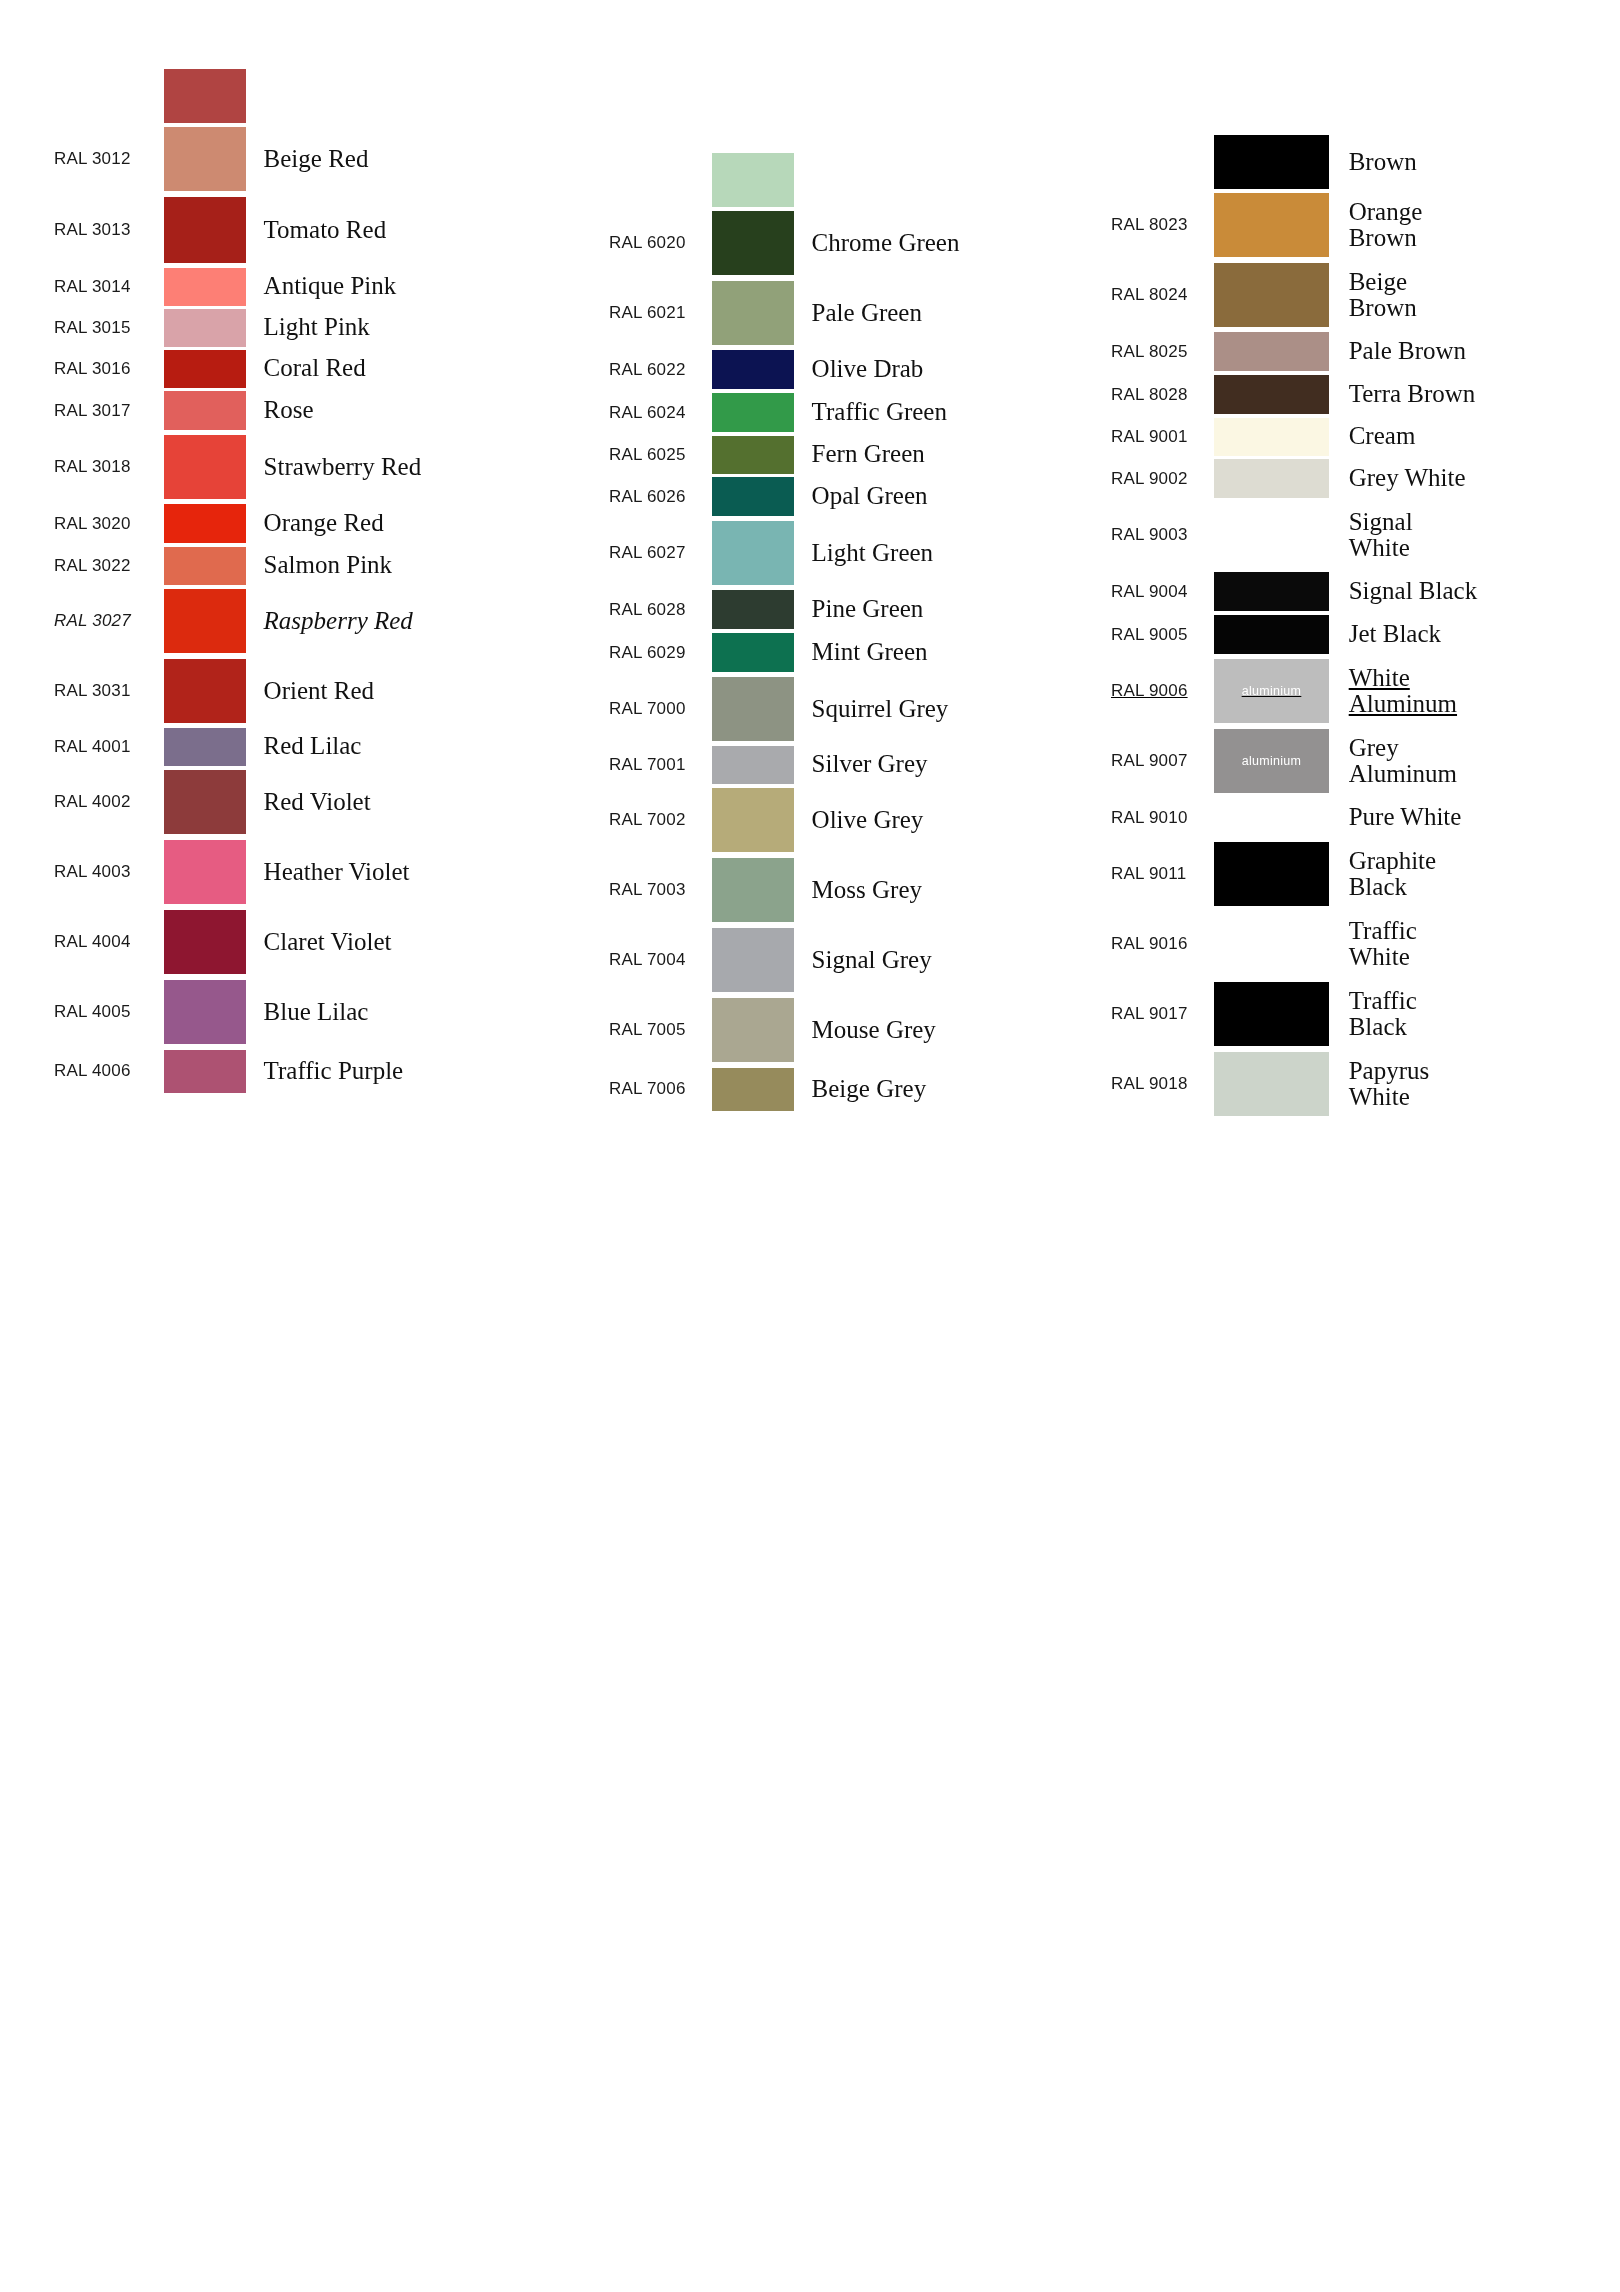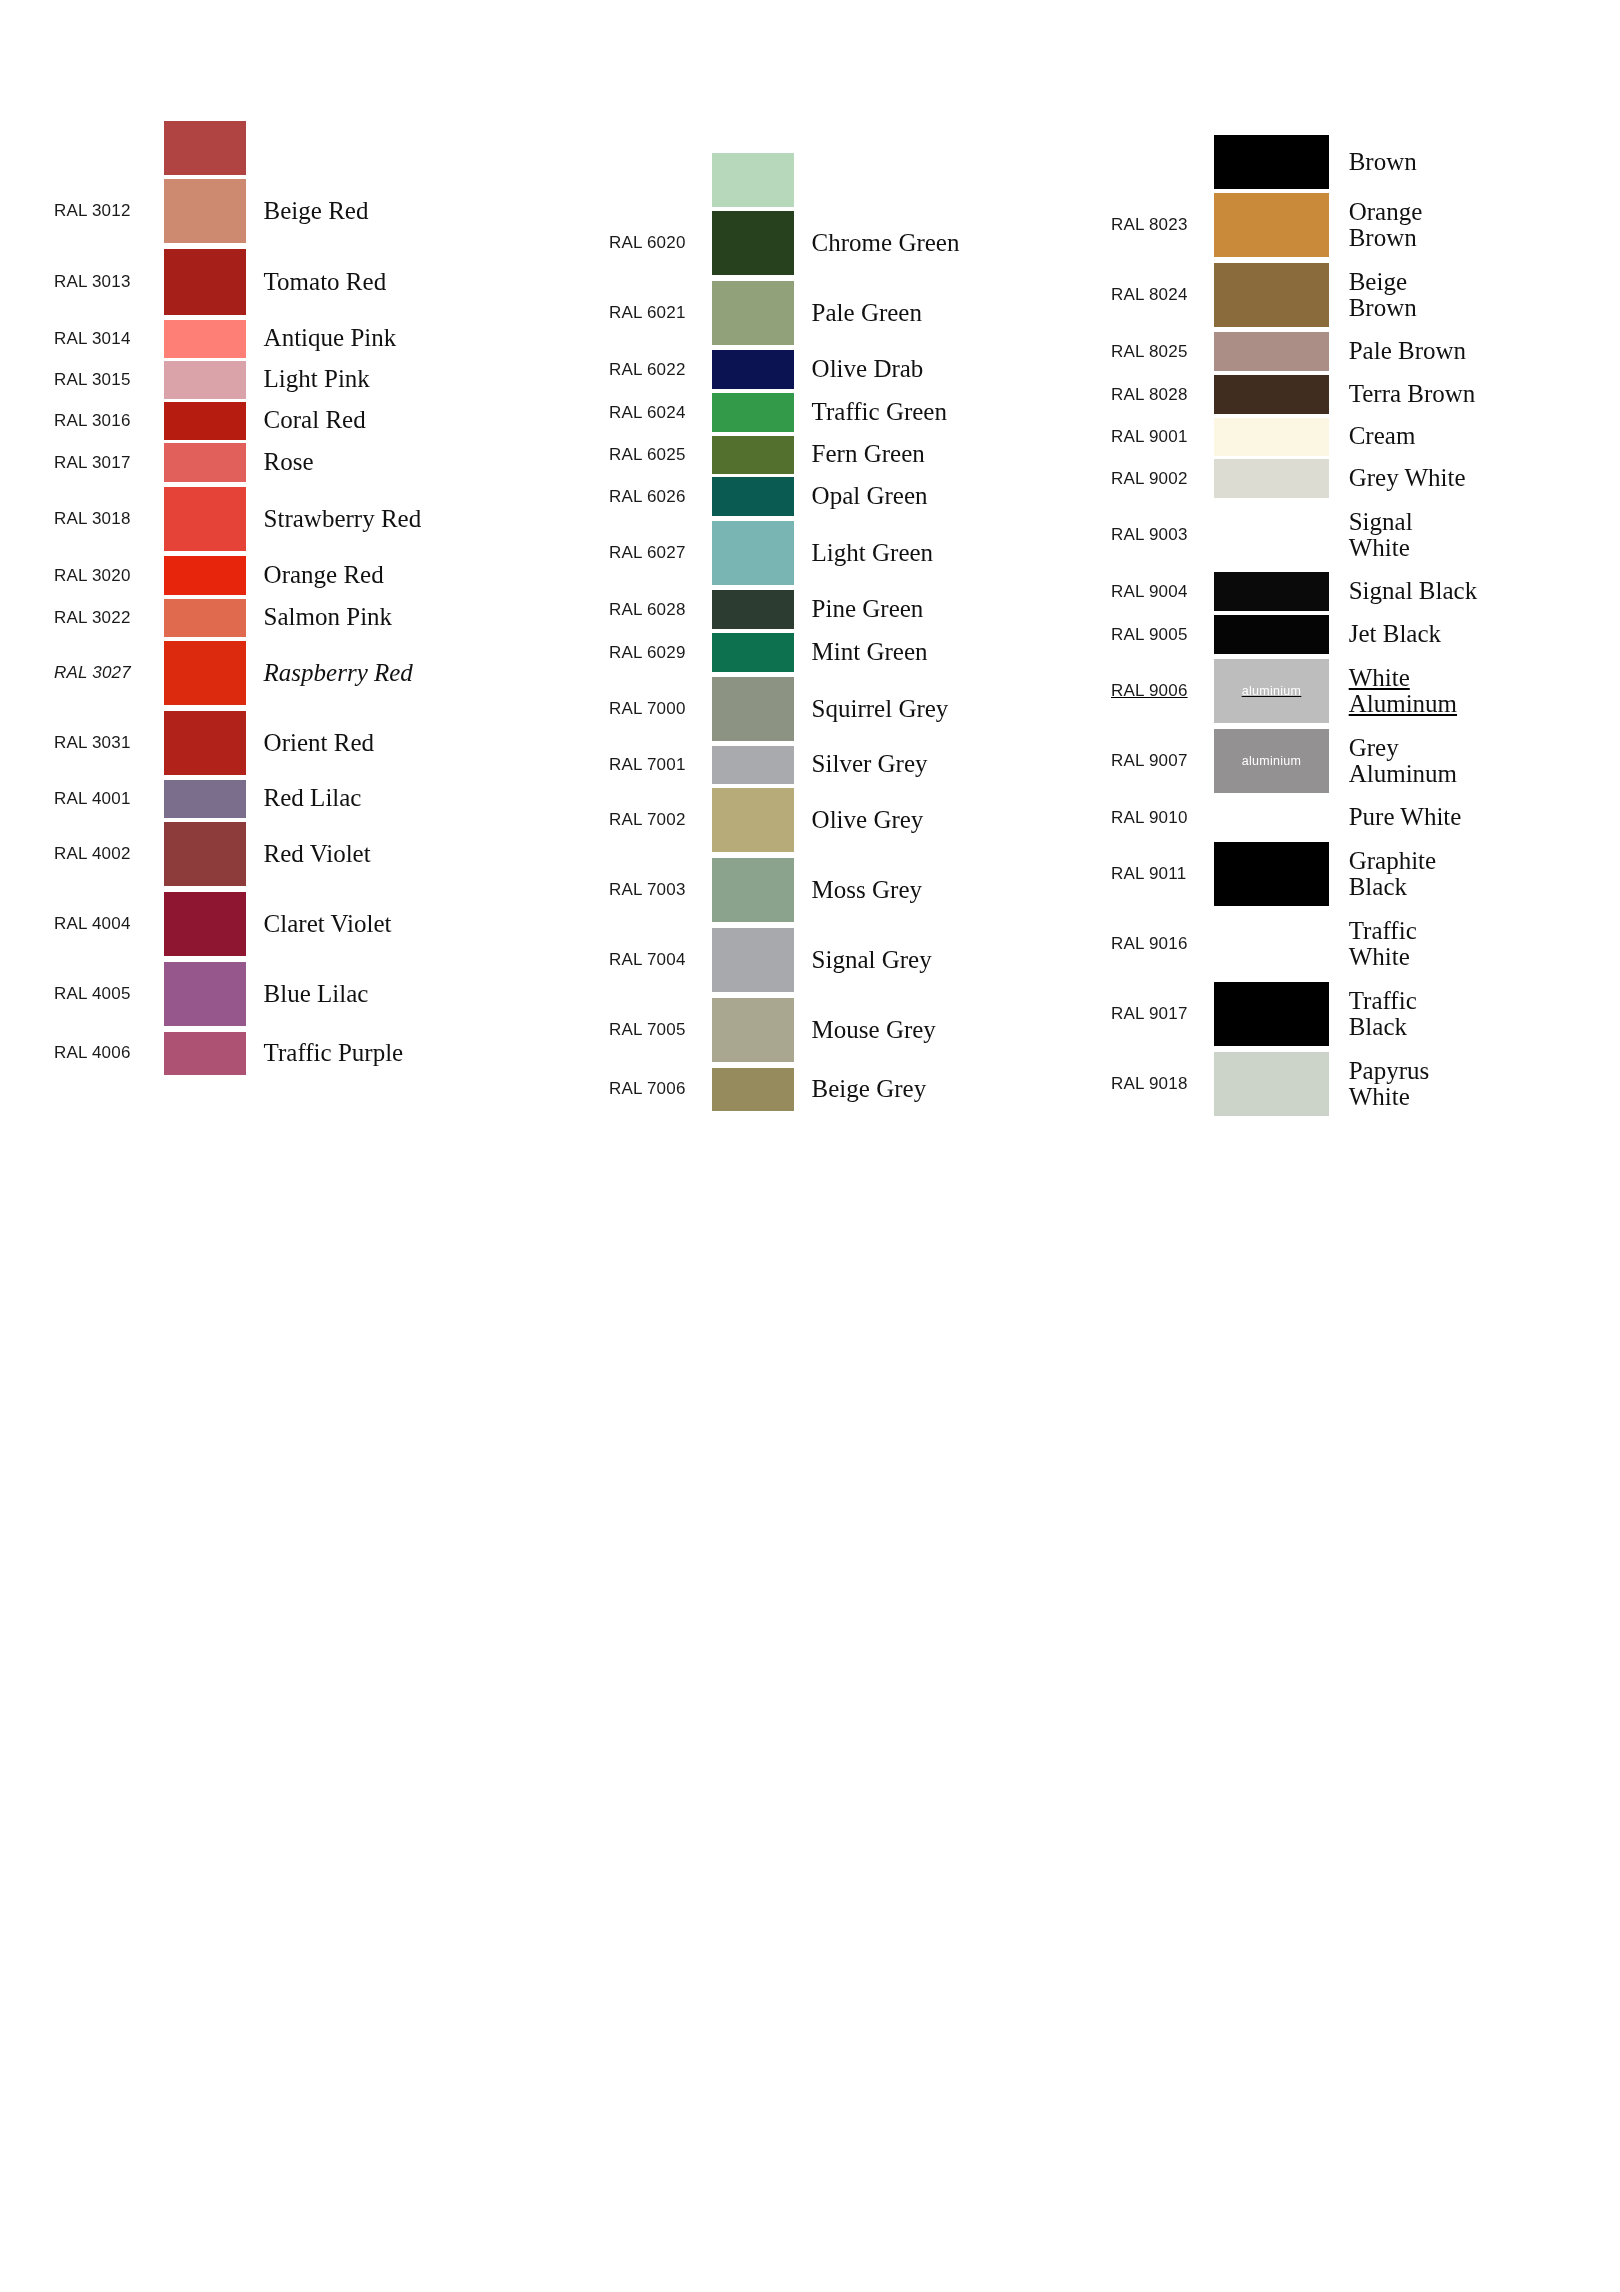--- a/index.html
+++ b/index.html
@@ -96,21 +96,21 @@
   .col-3 .name {
     width: 143px;
     padding-left: 19.7px;
   }
 </style>
 </head>
 <body>
 
 <div class="page">
   <div class="columns" id="columns-root">
-      <div class="column col-1" style="padding-top: 120px;">
+      <div class="column col-1" style="padding-top: 68px;">
         <div class="row" style="height: 56px;">
           <div class="code"></div>
           <div class="swatch-cell" style="height: 54px;">
             <div class="swatch" style="background: rgb(176, 68, 66);"></div>
           </div>
           <div class="name"></div>
         </div>
         <div class="row" style="height: 70px;">
           <div class="code">RAL 3012</div>
           <div class="swatch-cell" style="height: 64px;">
@@ -194,20 +194,27 @@
             <div class="swatch" style="background: rgb(123, 110, 140);"></div>
           </div>
           <div class="name">Red Lilac</div>
         </div>
         <div class="row" style="height: 70px;">
           <div class="code">RAL 4002</div>
           <div class="swatch-cell" style="height: 64px;">
             <div class="swatch" style="background: rgb(141, 59, 59);"></div>
           </div>
           <div class="name">Red Violet</div>
+        </div>
+        <div class="row" style="height: 70px;">
+          <div class="code">RAL 4003</div>
+          <div class="swatch-cell" style="height: 64px;">
+            <div class="swatch" style="background: rgb(230, 92, 130);"></div>
+          </div>
+          <div class="name">Heather Violet</div>
         </div>
         <div class="row" style="height: 70px;">
           <div class="code">RAL 4004</div>
           <div class="swatch-cell" style="height: 64px;">
             <div class="swatch" style="background: rgb(142, 22, 48);"></div>
           </div>
           <div class="name">Claret Violet</div>
         </div>
         <div class="row" style="height: 70px;">
           <div class="code">RAL 4005</div>

